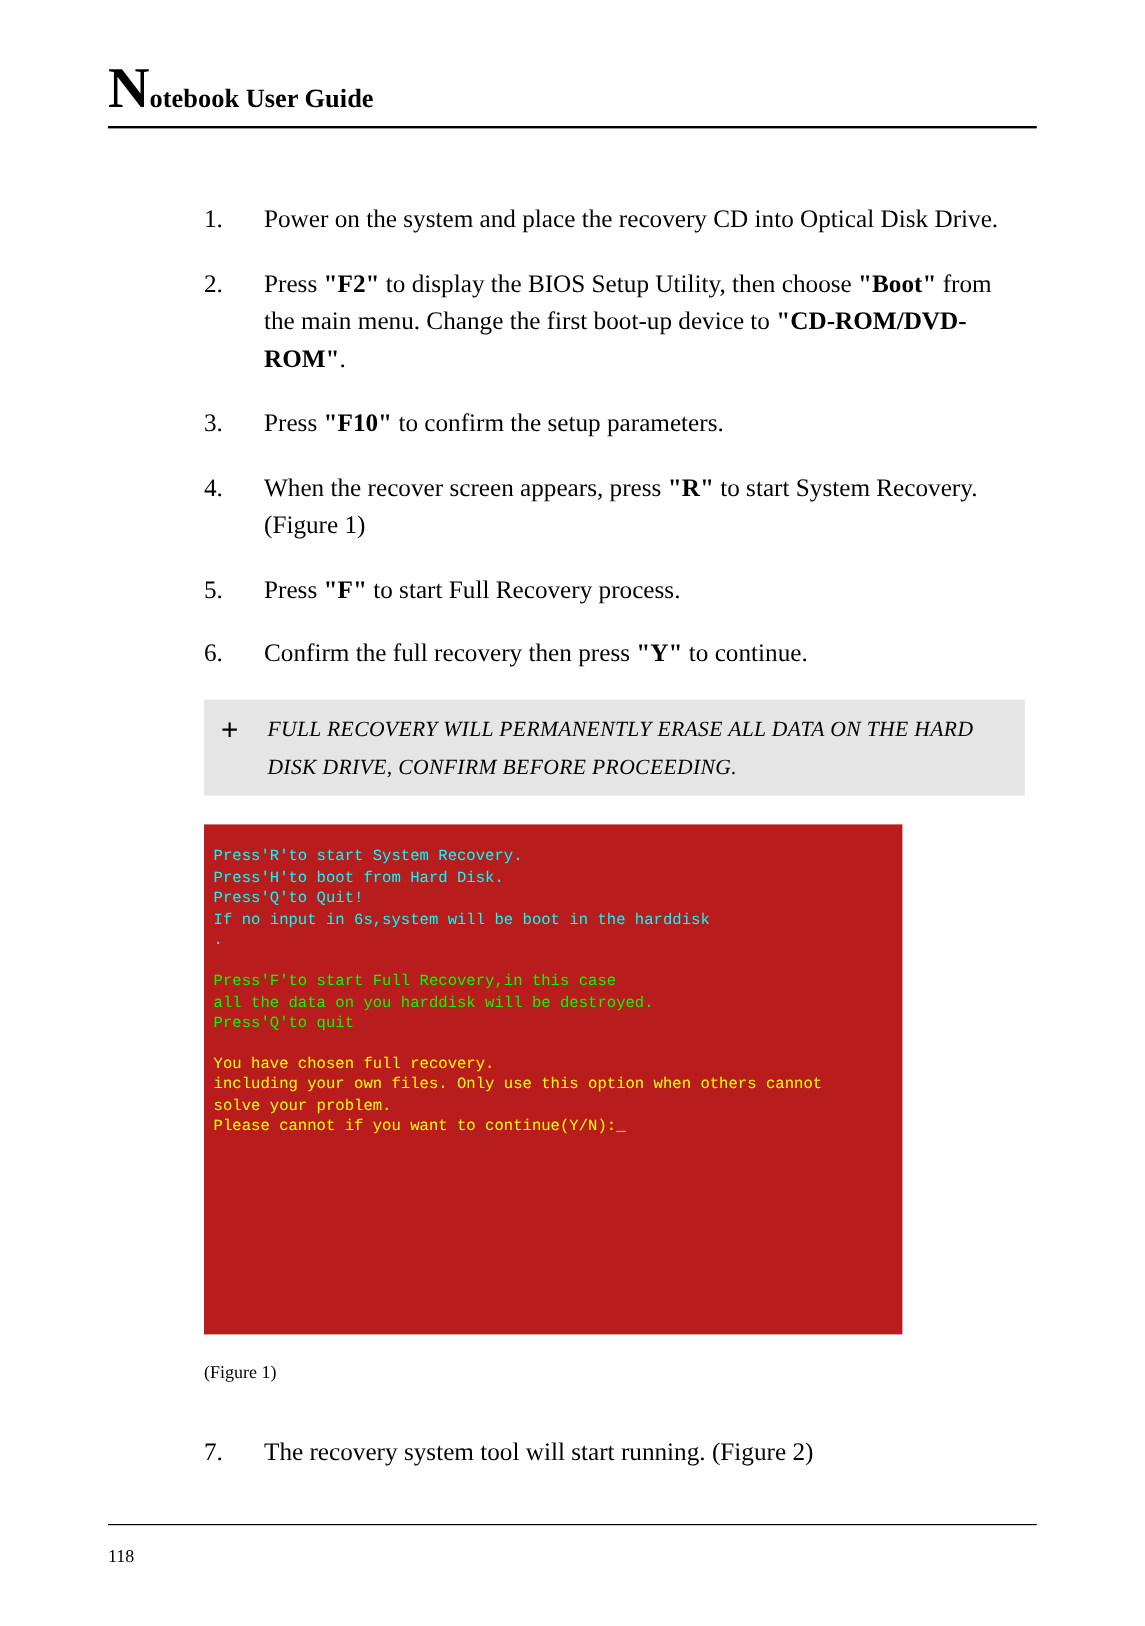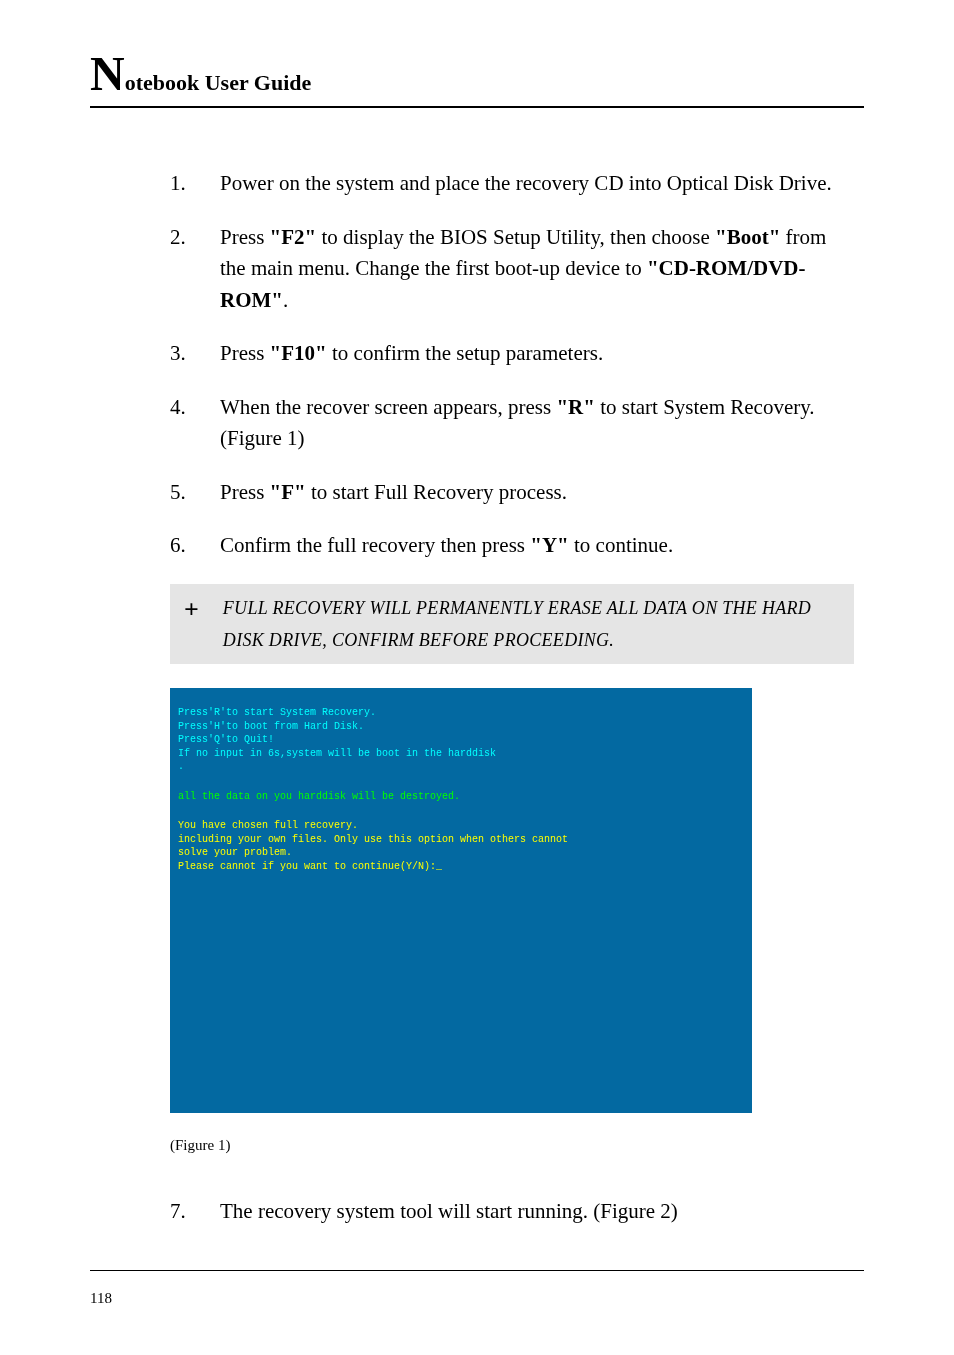--- a/index.html
+++ b/index.html
@@ -71,28 +71,28 @@
       line-height: 1.4;
     }
     .warning-box .warning-text {
       font-weight: normal;
       font-style: italic;
       font-size: 18px;
       line-height: 1.8;
       letter-spacing: 0.3px;
     }
     .terminal {
-      background: #0369a1;
+      background: #b91c1c;
       width: 582px;
       height: 425px;
       margin-left: 0;
       margin-bottom: 12px;
       padding: 18px 8px;
       font-family: 'Courier New', monospace;
-      font-size: 10px;
+      font-size: 13px;
       line-height: 1.35;
     }
     .terminal .section {
       margin-bottom: 16px;
     }
     .terminal .cyan {
       color: #00ffff;
     }
     .terminal .green {
       color: #00ff00;
@@ -164,21 +164,23 @@
 
   <div class="terminal">
     <div class="section">
       <div class="cyan">Press'R'to start System Recovery.</div>
       <div class="cyan">Press'H'to boot from Hard Disk.</div>
       <div class="cyan">Press'Q'to Quit!</div>
       <div class="cyan">If no input in 6s,system will be boot in the harddisk</div>
       <div class="cyan">.</div>
     </div>
     <div class="section">
+      <div class="green">Press'F'to start Full Recovery,in this case</div>
       <div class="green">      all the data on you harddisk will be destroyed.</div>
+      <div class="green">Press'Q'to quit</div>
     </div>
     <div class="section">
       <div class="yellow">You have chosen full recovery.</div>
       <div class="yellow">including your own files. Only use this option when others cannot</div>
       <div class="yellow">solve your problem.</div>
       <div class="yellow">Please cannot if you want to continue(Y/N):_</div>
     </div>
   </div>
 
   <div class="figure-label">(Figure 1)</div>

